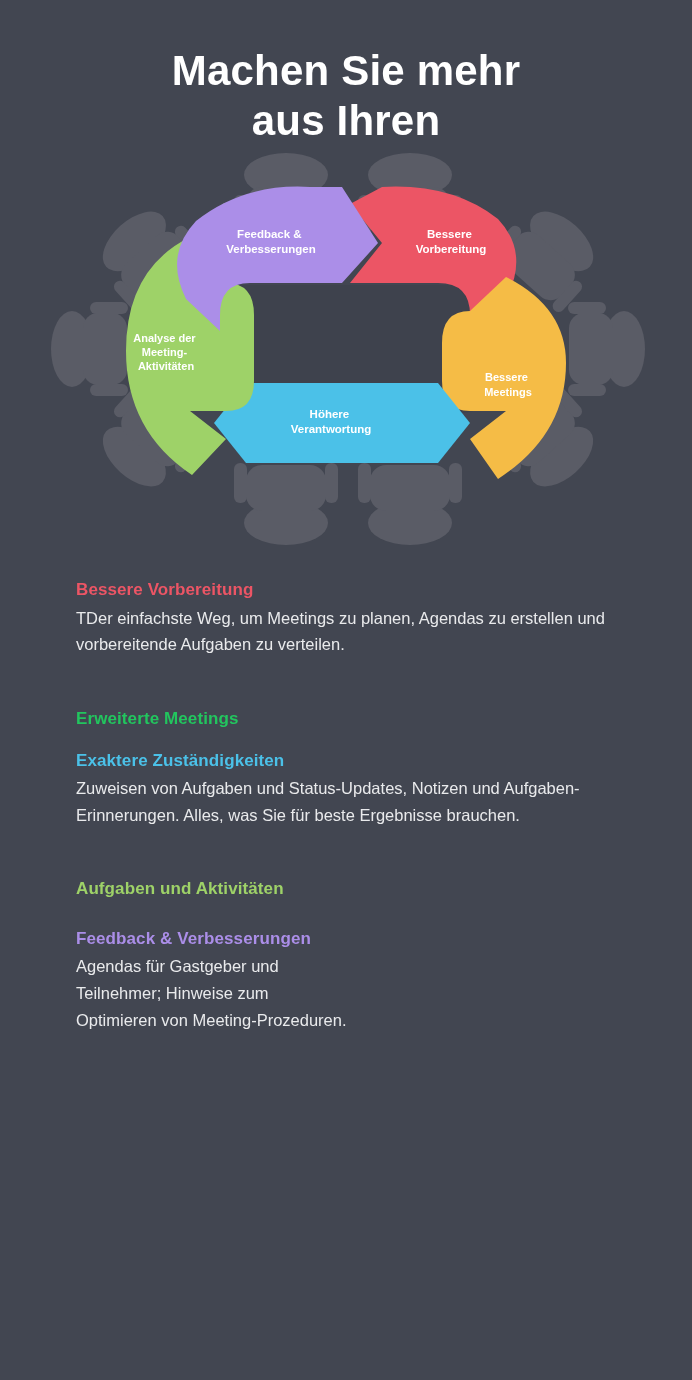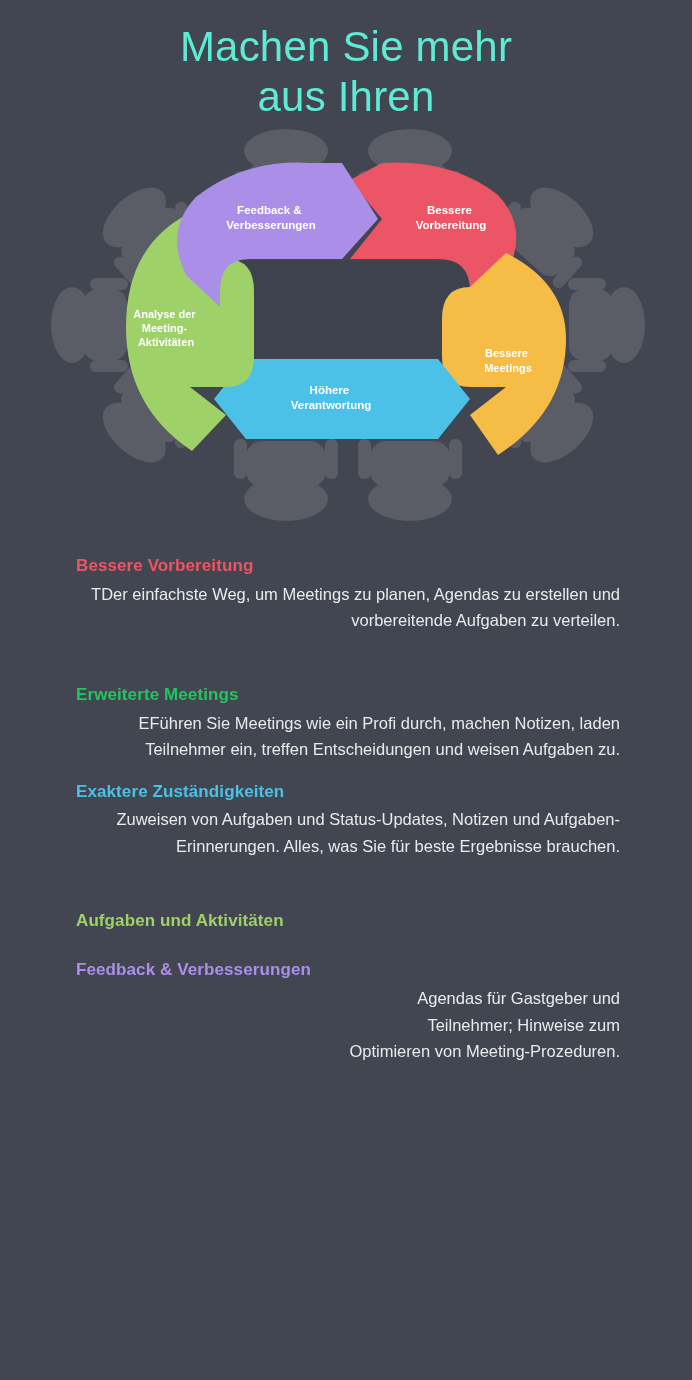--- a/index.html
+++ b/index.html
@@ -24,24 +24,25 @@
   }
 
   
   .title-block {
     padding-top: 22px;
     text-align: center;
   }
   .title {
     font-size: 42px;
     line-height: 1.18;
-    font-weight: 400;
-    color: #5eead4;
+    font-weight: 700;
+    color: #ffffff;
     letter-spacing: 0.2px;
     white-space: pre-line;
+    margin-top: 24px;
   }
 
   
   .diagram-wrap {
     width: 692px;
     height: 400px;
     position: relative;
     margin-top: 4px;
   }
   .diagram-svg {
@@ -74,21 +75,20 @@
     line-height: 1.5;
     letter-spacing: 0.1px;
     margin-bottom: 2px;
   }
   .section-body {
     font-size: 16.5px;
     line-height: 1.62;
     color: #e9eaec;
     font-weight: 300;
     white-space: pre-line;
-    text-align: right;
   }
   .gap-lg { height: 46px; }
   .gap-md { height: 22px; }
   .gap-sm { height: 14px; }
 </style>
 </head>
 <body style="background: rgb(66, 70, 81);">
 
 <div class="page">
 
@@ -264,21 +264,20 @@
 
     <div class="section">
       <div class="section-heading" style="color: rgb(236, 85, 101);">Bessere Vorbereitung</div>
       <div class="section-body">TDer einfachste Weg, um Meetings zu planen, Agendas zu erstellen und vorbereitende Aufgaben zu verteilen.</div>
     </div>
 
     <div class="gap-lg"></div>
 
     <div class="section">
       <div class="section-heading" style="color: #22c55e;">Erweiterte Meetings</div>
-      <div class="section-body">EFühren Sie Meetings wie ein Profi durch, machen Notizen, laden Teilnehmer ein, treffen Entscheidungen und weisen Aufgaben zu.</div>
     </div>
 
     <div class="gap-sm"></div>
 
     <div class="section">
       <div class="section-heading" style="color: rgb(75, 193, 232);">Exaktere Zuständigkeiten</div>
       <div class="section-body">Zuweisen von Aufgaben und Status-Updates, Notizen und Aufgaben-Erinnerungen. Alles, was Sie für beste Ergebnisse brauchen.</div>
     </div>
 
     <div class="gap-lg"></div>

